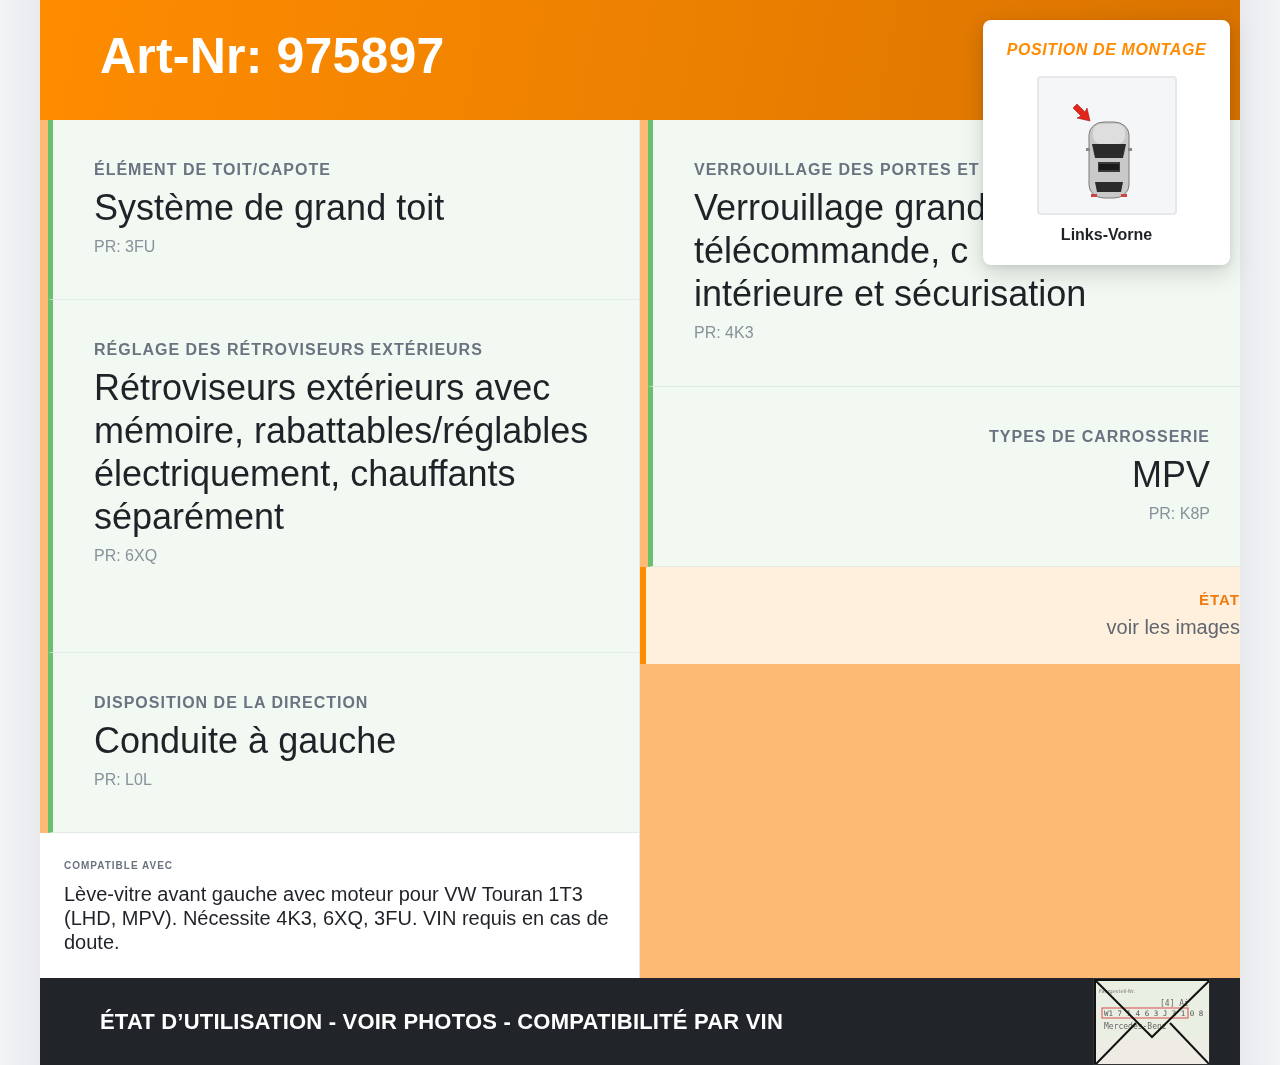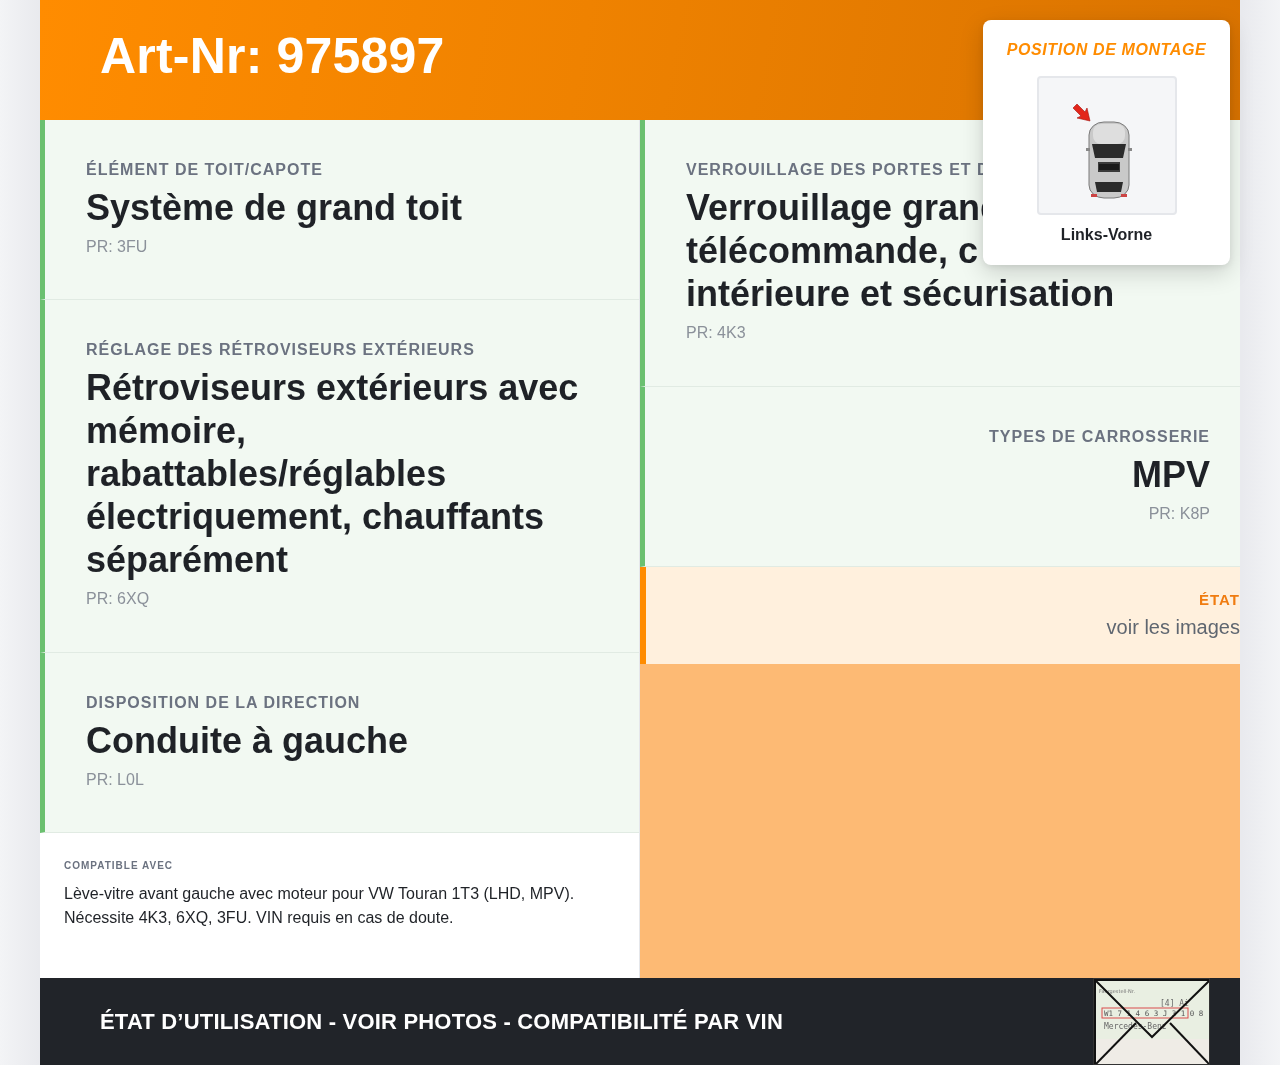--- a/index.html
+++ b/index.html
@@ -21,28 +21,28 @@
     position: absolute; left: 60px; top: 26px;
     color: #ffffff; font-size: 50px; font-weight: 700; line-height: 60px;
     letter-spacing: 0.2px;
   }
   .col { position: absolute; top: 120px; width: 600px; }
   .col-left { left: 0; height: 858px; border-right: 1px solid #e5e7eb; }
   .col-right { left: 600px; width: 600px; height: 858px; }
   .card {
     position: relative; background: #f2f9f2; border-left: 5px solid #6bc06f;
     border-bottom: 1px solid #e1ebe3;
-    padding-left: 41px; padding-right: 30px;
+    padding-left: 41px; padding-right: 30px; margin-left: 8px;
   }
   .card-label {
     font-size: 16px; font-weight: 700; color: #6b7280; letter-spacing: 1px;
     text-transform: uppercase; line-height: 20px;
   }
   .card-value {
-    font-size: 36px; font-weight: 700; color: #1f2227; line-height: 43px;
+    font-size: 36px; font-weight: 400; color: #1f2227; line-height: 43px;
     margin-top: 6px;
   }
   .card-pr {
     font-size: 16px; color: #8b919a; margin-top: 8px; line-height: 20px;
   }
   .state-card {
     position: relative; background: #fff0dd; border-left: 6px solid #ff8c00;
     height: 97px; padding-left: 24px; padding-top: 24px; text-align: right;
   }
   .state-label {
@@ -52,21 +52,21 @@
     font-size: 20px; font-weight: 400; color: #5f6670; margin-top: 6px; line-height: 24px;
   }
   .compat {
     position: absolute; left: 0; top: 713px; width: 599px; height: 145px;
     padding: 25px 24px 0 24px; background: #ffffff;
   }
   .compat-label {
     font-size: 10px; font-weight: 700; color: #6b7280; letter-spacing: 1px; line-height: 16px;
   }
   .compat-text {
-    font-size: 16px; color: #1f2227; line-height: 24px; margin-top: 8px; font-weight: 400;
+    font-size: 20px; color: #1f2227; line-height: 24px; margin-top: 8px; font-weight: 400;
   }
   .footer {
     position: absolute; left: 0; top: 978px; width: 1200px; height: 87px;
     background: #212429;
   }
   .footer-text {
     position: absolute; left: 60px; top: 31px; color: #ffffff;
     font-size: 22px; font-weight: 700; line-height: 26px; letter-spacing: 0.2px;
   }
   .vin-thumb {

